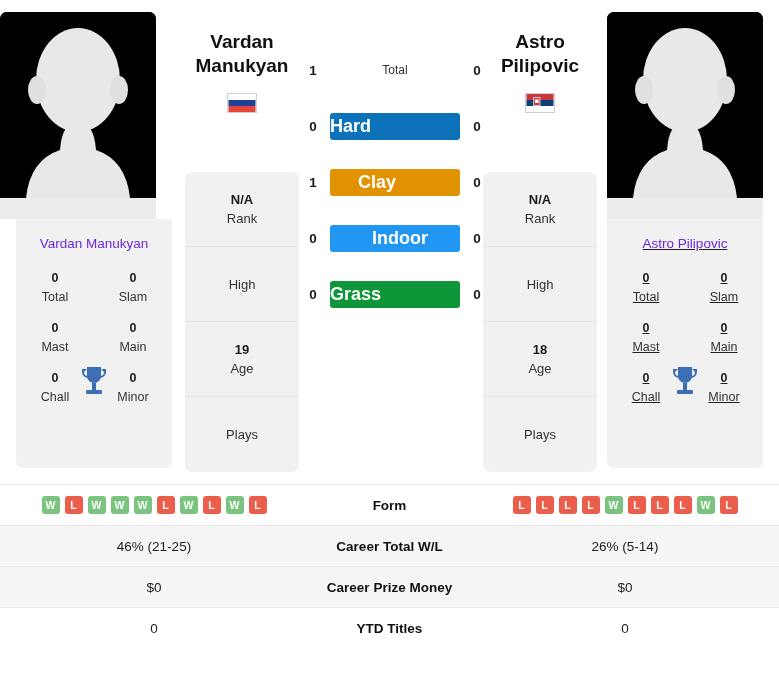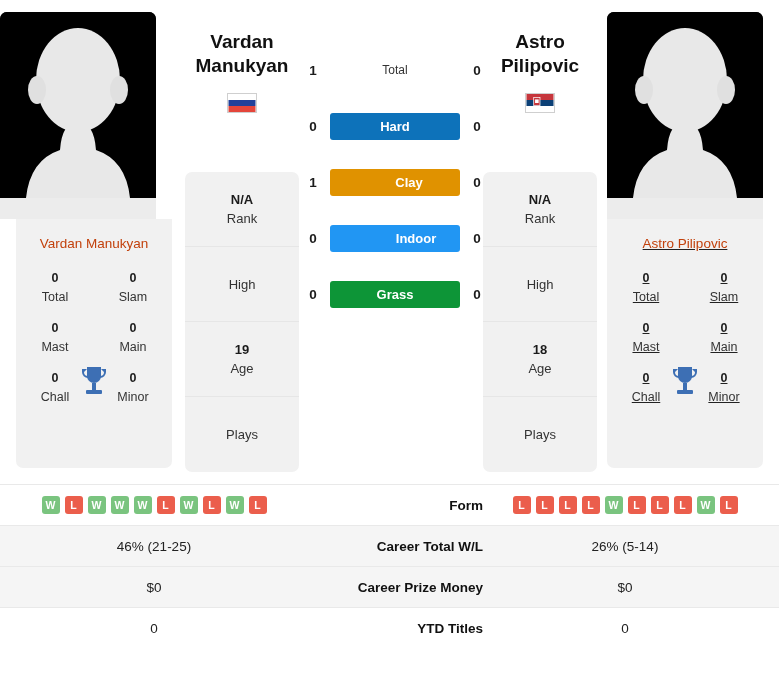--- a/index.html
+++ b/index.html
@@ -33,21 +33,21 @@
     width: 156px;
     background: #f1f1f1;
     border-radius: 0 0 7px 7px;
   }
   .side-left  { left: 16px;  top: 219px; height: 249px; }
   .side-right { left: 607px; top: 219px; height: 249px; text-decoration: underline; }
 
   .sp-name {
     text-align: center;
     font-size: 13.5px;
-    color: #c2410c;
+    color: #6d28d9;
     padding-top: 17px;
     padding-bottom: 6px;
   }
   .sp-grid { position: relative; padding: 0 8px; }
   .sp-row {
     display: flex; justify-content: space-between;
     align-items: flex-start;
     margin-top: 12px;
   }
   .sp-cell { width: 62px; text-align: center; }
@@ -116,22 +116,21 @@
     width: 26px; text-align: center;
     font-size: 13.5px; font-weight: bold; color: #1b1b1b;
   }
   .h2h-mid {
     flex: 1; text-align: center;
     font-size: 12px; color: #333333;
   }
   .h2h-pill {
     flex: 1;
     height: 27px; line-height: 27px;
-    text-align: center;
-    font-size: 13px; font-weight: bold;
+    font-size: 18px; font-weight: bold;
     color: #ffffff;
     border-radius: 3px;
     margin: 0 4px;
   }
 
   
   .table { position: absolute; left: 0; top: 484px; width: 779px; }
   .trow {
     display: flex; align-items: center;
     height: 41px;
@@ -140,21 +139,21 @@
   .trow.alt { background: #f5f5f5; }
   .tcell-l, .tcell-r {
     width: 296px;
     text-align: center;
     font-size: 13.5px;
     color: #222222;
   }
   .tcell-l { padding-left: 12px; }
   .tcell-r { padding-right: 12px; }
   .tcell-m {
-    flex: 1; text-align: right;
+    flex: 1; text-align: center;
     font-size: 13.5px; font-weight: bold; color: #111111;
   }
   .forms { display: flex; justify-content: center; gap: 5px; }
   .badge {
     width: 18px; height: 18px; line-height: 18px;
     border-radius: 3px;
     text-align: center;
     font-size: 10.5px; font-weight: bold;
     color: #ffffff;
   }

